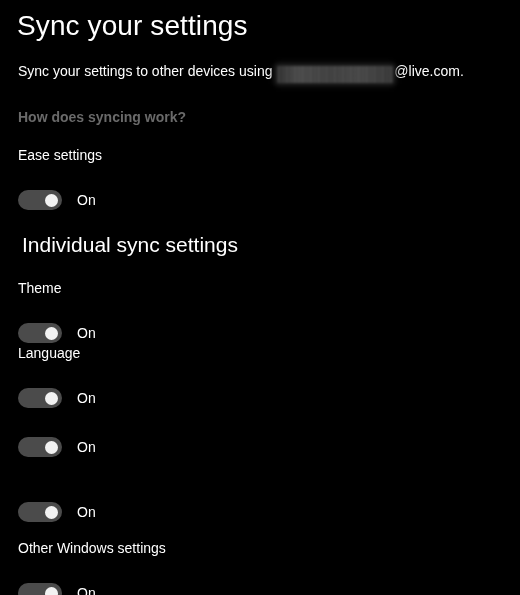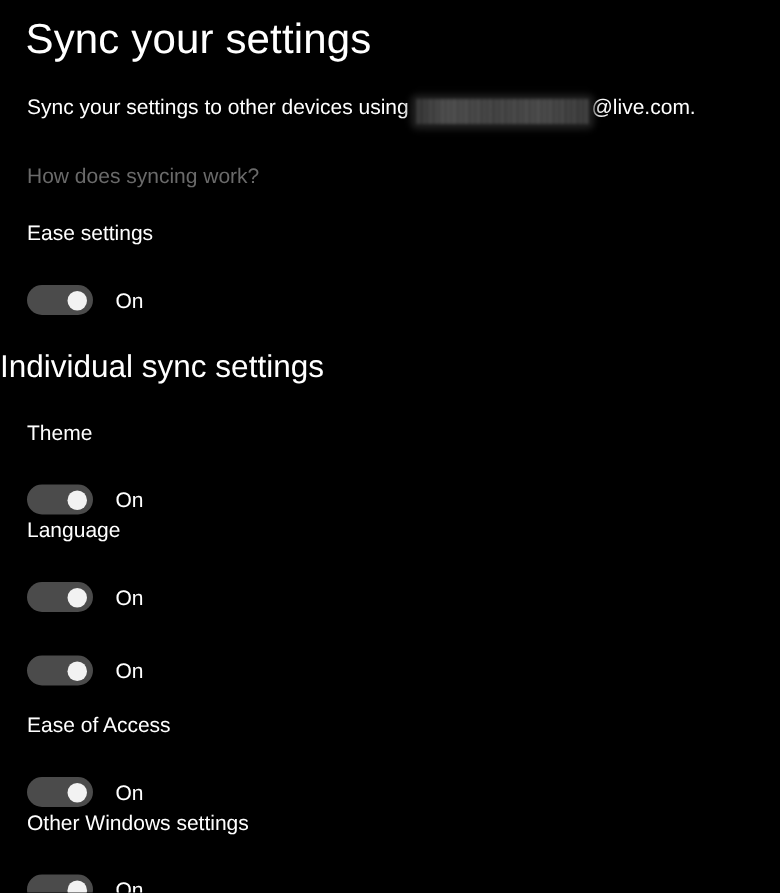--- a/index.html
+++ b/index.html
@@ -66,31 +66,31 @@
       0 0 4px 2px rgba(40,40,40,0.85),
       0 0 8px 3px rgba(25,25,25,0.6);
     filter: blur(1.1px);
   }
 
   .help-link {
     position: absolute;
     left: 18px;
     top: 109px;
     font-size: 14px;
-    font-weight: 400;
+    font-weight: 700;
     color: #6a6a6a;
     text-decoration: none;
     white-space: nowrap;
     cursor: pointer;
   }
 
   
   .section-heading {
     position: absolute;
-    left: 0;
+    left: 22px;
     font-size: 21px;
     font-weight: 300;
     color: #ffffff;
     white-space: nowrap;
   }
 
   
   .setting {
     position: absolute;
     left: 18px;
@@ -183,21 +183,20 @@
   <div class="setting" style="top:410px;">
     <div class="toggle-row">
       <div class="toggle">
         <div class="knob"></div>
       </div>
       <div class="toggle-state">On</div>
     </div>
   </div>
 
   <div class="setting" style="top:475px;">
-    <div class="setting-label">Ease of Access</div>
     <div class="toggle-row">
       <div class="toggle">
         <div class="knob"></div>
       </div>
       <div class="toggle-state">On</div>
     </div>
   </div>
 
   <div class="setting" style="top:540px;">
     <div class="setting-label">Other Windows settings</div>

